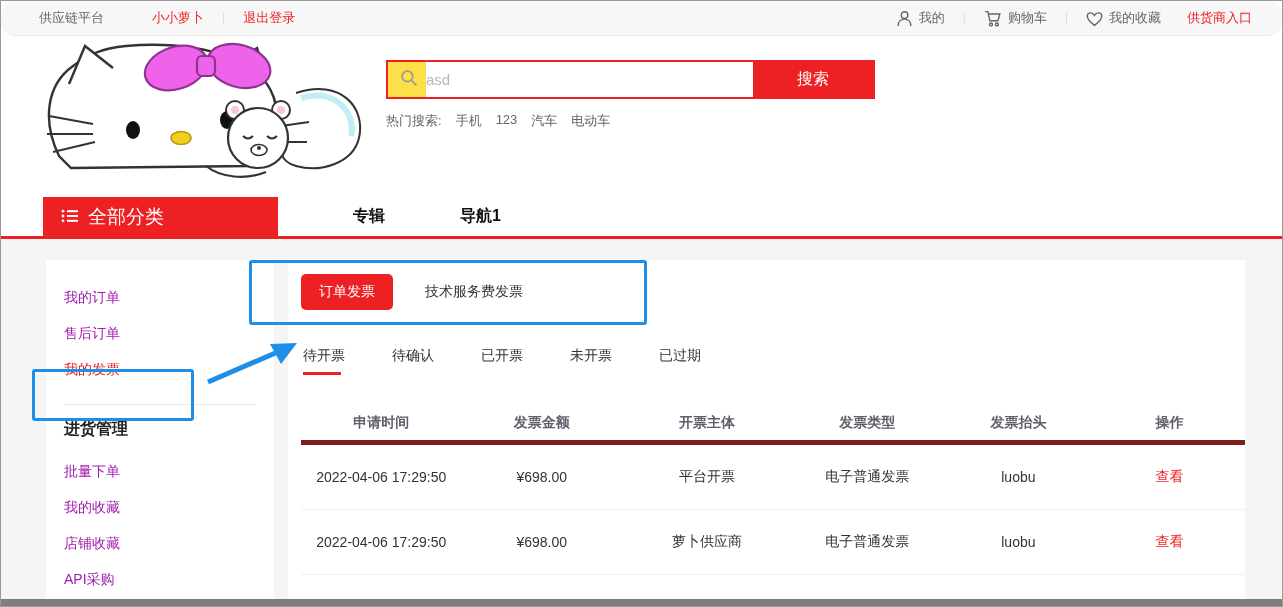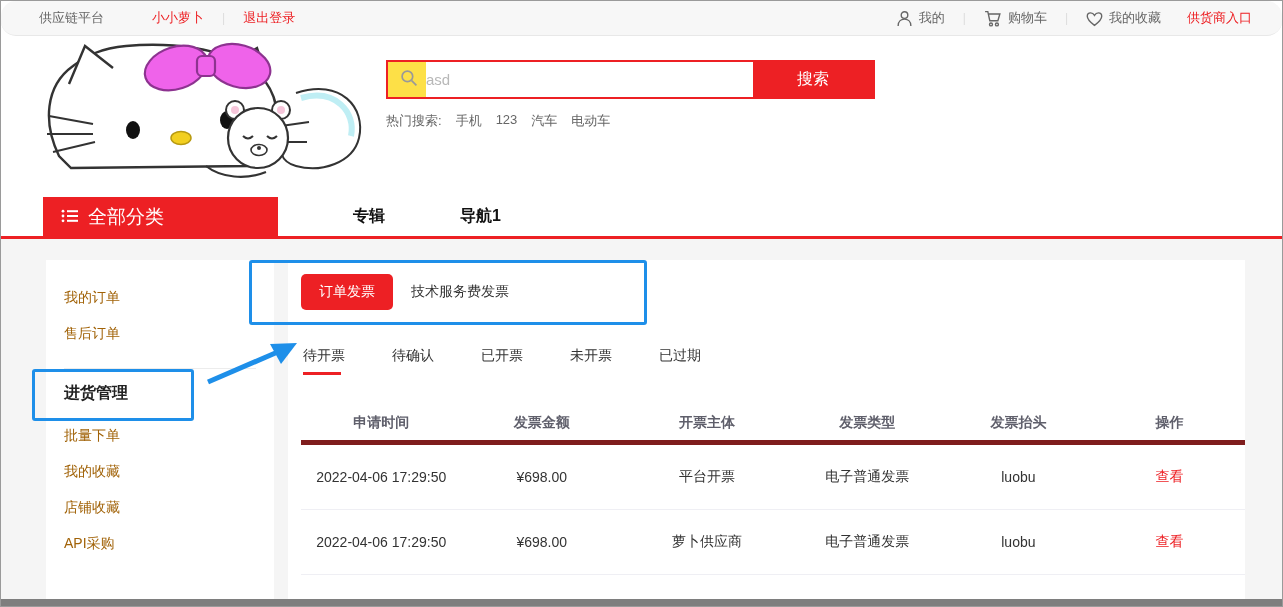--- a/index.html
+++ b/index.html
@@ -69,27 +69,27 @@
     margin-left:75px;cursor:pointer;
   }
 
   
   .content{
     position:relative;height:403px;background:#f5f5f5;padding-top:21px;
   }
   .panel{position:absolute;top:21px;bottom:7px;background:#fff;}
   .sidebar{left:45px;width:228px;padding:20px 18px 0 18px;overflow:hidden;}
   .side-title{font-size:16px;font-weight:bold;color:#222;margin:8px 0 14px 0;}
-  .side-item{font-size:14px;color:#a16207;padding:9px 0;cursor:pointer;}
+  .side-item{font-size:14px;color:#a21caf;padding:9px 0;cursor:pointer;}
   .side-item.active{color:var(--red);}
   .side-divider{border-top:1px solid #ececec;margin:16px 0 14px 0;}
 
   .main{left:287px;width:957px;padding:14px 0 0 13px;overflow:hidden;}
 
-  .type-tabs{display:flex;align-items:center;}
+  .type-tabs{display:flex;align-items:center;gap:14px;}
   .type-tab{
     font-size:14px;color:#333;padding:9px 18px;cursor:pointer;background:transparent;
     border:none;font-family:inherit;
   }
   .type-tab.active{
     background:var(--red);color:#fff;border-radius:5px;
   }
 
   .status-tabs{display:flex;margin-top:37px;padding-left:2px;}
   .status-tab{
@@ -252,20 +252,21 @@
   </div>
   <div class="nav-item">专辑</div>
   <div class="nav-item">导航1</div>
 </div>
 
 <div class="content">
 
   <div class="panel sidebar">
     <div class="side-item">我的订单</div>
     <div class="side-item">售后订单</div>
+    <div class="side-item active">我的发票</div>
     <div class="side-divider"></div>
     <div class="side-title">进货管理</div>
     <div class="side-item">批量下单</div>
     <div class="side-item">我的收藏</div>
     <div class="side-item">店铺收藏</div>
     <div class="side-item">API采购</div>
 
   </div>
 
   <div class="panel main">

